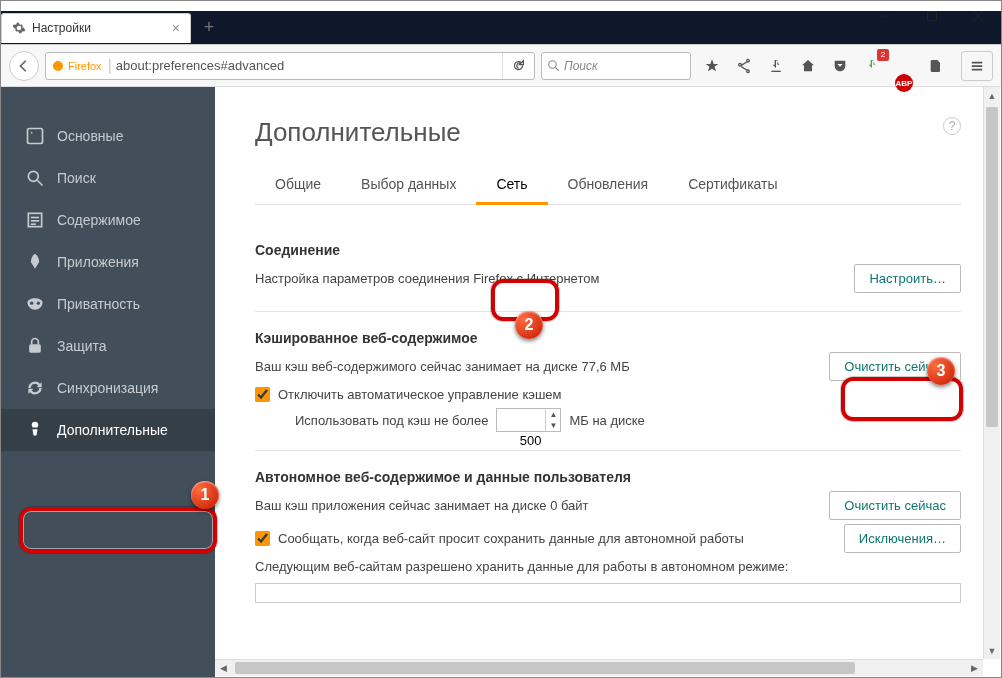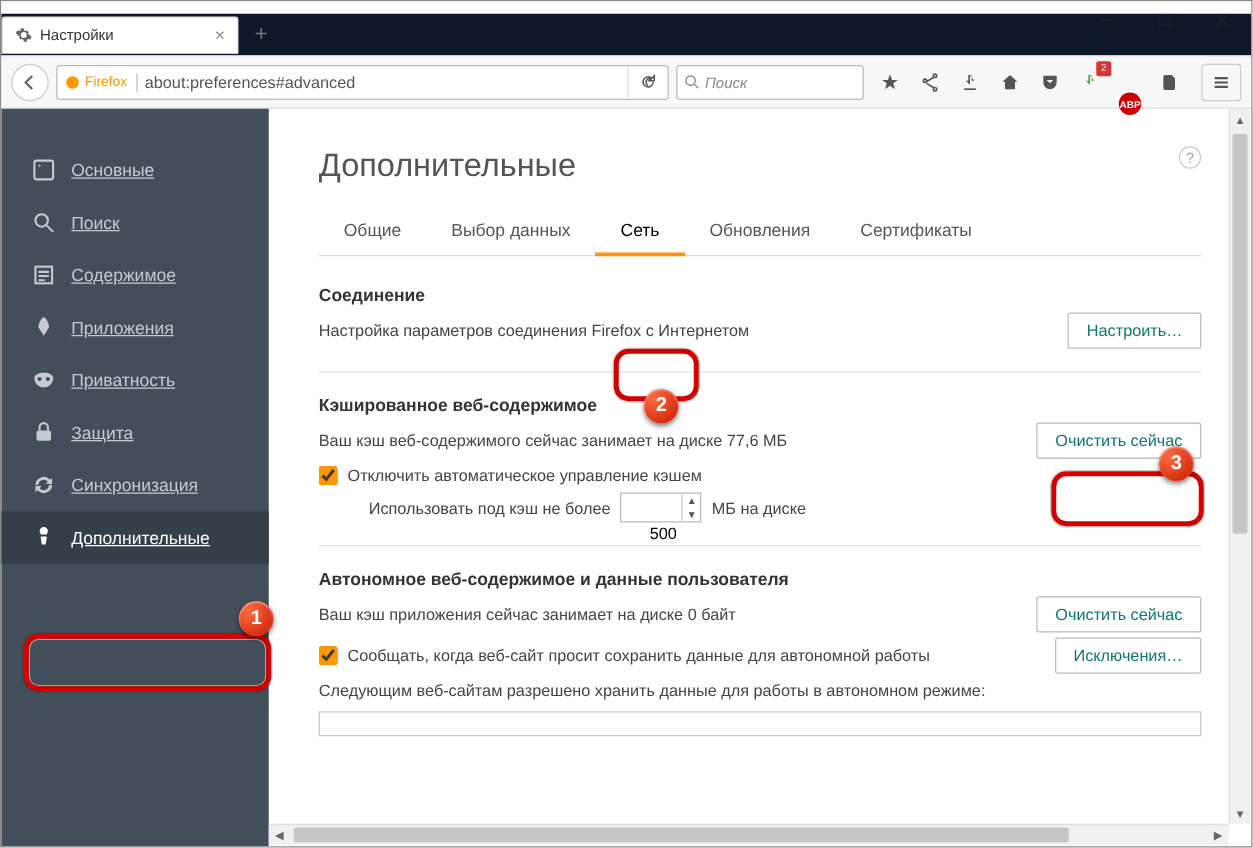--- a/index.html
+++ b/index.html
@@ -34,31 +34,31 @@
   .abp-badge { width: 18px; height: 18px; background: #c00; border-radius: 50%; color: #fff; font-size: 8px; font-weight: bold; display: flex; align-items: center; justify-content: center; margin-top: 35px; }
   .dl-arrow { position: relative; }
   .dl-arrow .count { position: absolute; top: -2px; right: -2px; width: 12px; height: 12px; background: #d33; color: #fff; font-size: 8px; border-radius: 2px; display: flex; align-items: center; justify-content: center; }
   .hamburger { width: 32px; height: 30px; border: 1px solid #ccc; border-radius: 3px; display: flex; align-items: center; justify-content: center; margin-left: 4px; }
 
   
   .content { display: flex; height: calc(100% - 10px - 34px - 42px); }
 
   
   .sidebar { width: 214px; background: #424f5a; color: #c6cbd0; padding-top: 28px; }
-  .side-item { display: flex; align-items: center; gap: 12px; height: 42px; padding-left: 24px; font-size: 14px; cursor: pointer; text-decoration: underline; }
+  .side-item { display: flex; align-items: center; gap: 12px; height: 42px; padding-left: 24px; font-size: 14px; cursor: pointer; }
   .side-item svg { width: 20px; height: 20px; fill: #c6cbd0; }
   .side-item.active { background: #343f48; color: #fff; }
   .side-item.active svg { fill: #fff; }
 
   
   .main { flex: 1; overflow-y: auto; padding: 30px 40px 20px 40px; position: relative; }
   .page-title { font-size: 26px; font-weight: 400; color: #555; margin-bottom: 18px; }
   .help-icon { position: absolute; top: 30px; right: 40px; color: #aaa; font-size: 16px; border: 1px solid #ccc; border-radius: 50%; width: 18px; height: 18px; display: flex; align-items: center; justify-content: center; font-size: 12px; }
 
-  .subtabs { display: flex; border-bottom: 1px solid #ddd; margin-bottom: 23px; gap: 0; }
+  .subtabs { display: flex; border-bottom: 1px solid #ddd; margin-bottom: 37px; gap: 0; }
   .subtab { padding: 10px 20px; font-size: 14px; color: #555; cursor: pointer; }
   .subtab.active { border-bottom: 3px solid #ff9500; color: #000; margin-bottom: -1px; }
 
   .section-h { font-weight: 600; font-size: 14px; color: #333; margin-top: 18px; margin-bottom: 6px; }
   .row { display: flex; align-items: center; justify-content: space-between; margin: 4px 0; font-size: 13px; color: #444; }
   .row .desc { flex: 1; line-height: 1.5; }
   .btn { background: #fff; border: 1px solid #bbb; border-radius: 2px; padding: 6px 14px; font-size: 13px; color: #0f766e; cursor: pointer; white-space: nowrap; }
   .checkbox-row { display: flex; align-items: center; gap: 8px; font-size: 13px; color: #444; margin: 6px 0; }
   .checkbox-row input[type=checkbox] { width: 15px; height: 15px; accent-color: #ff9500; }
   .spinbox { display: inline-flex; align-items: center; border: 1px solid #bbb; background: #fff; height: 24px; }

